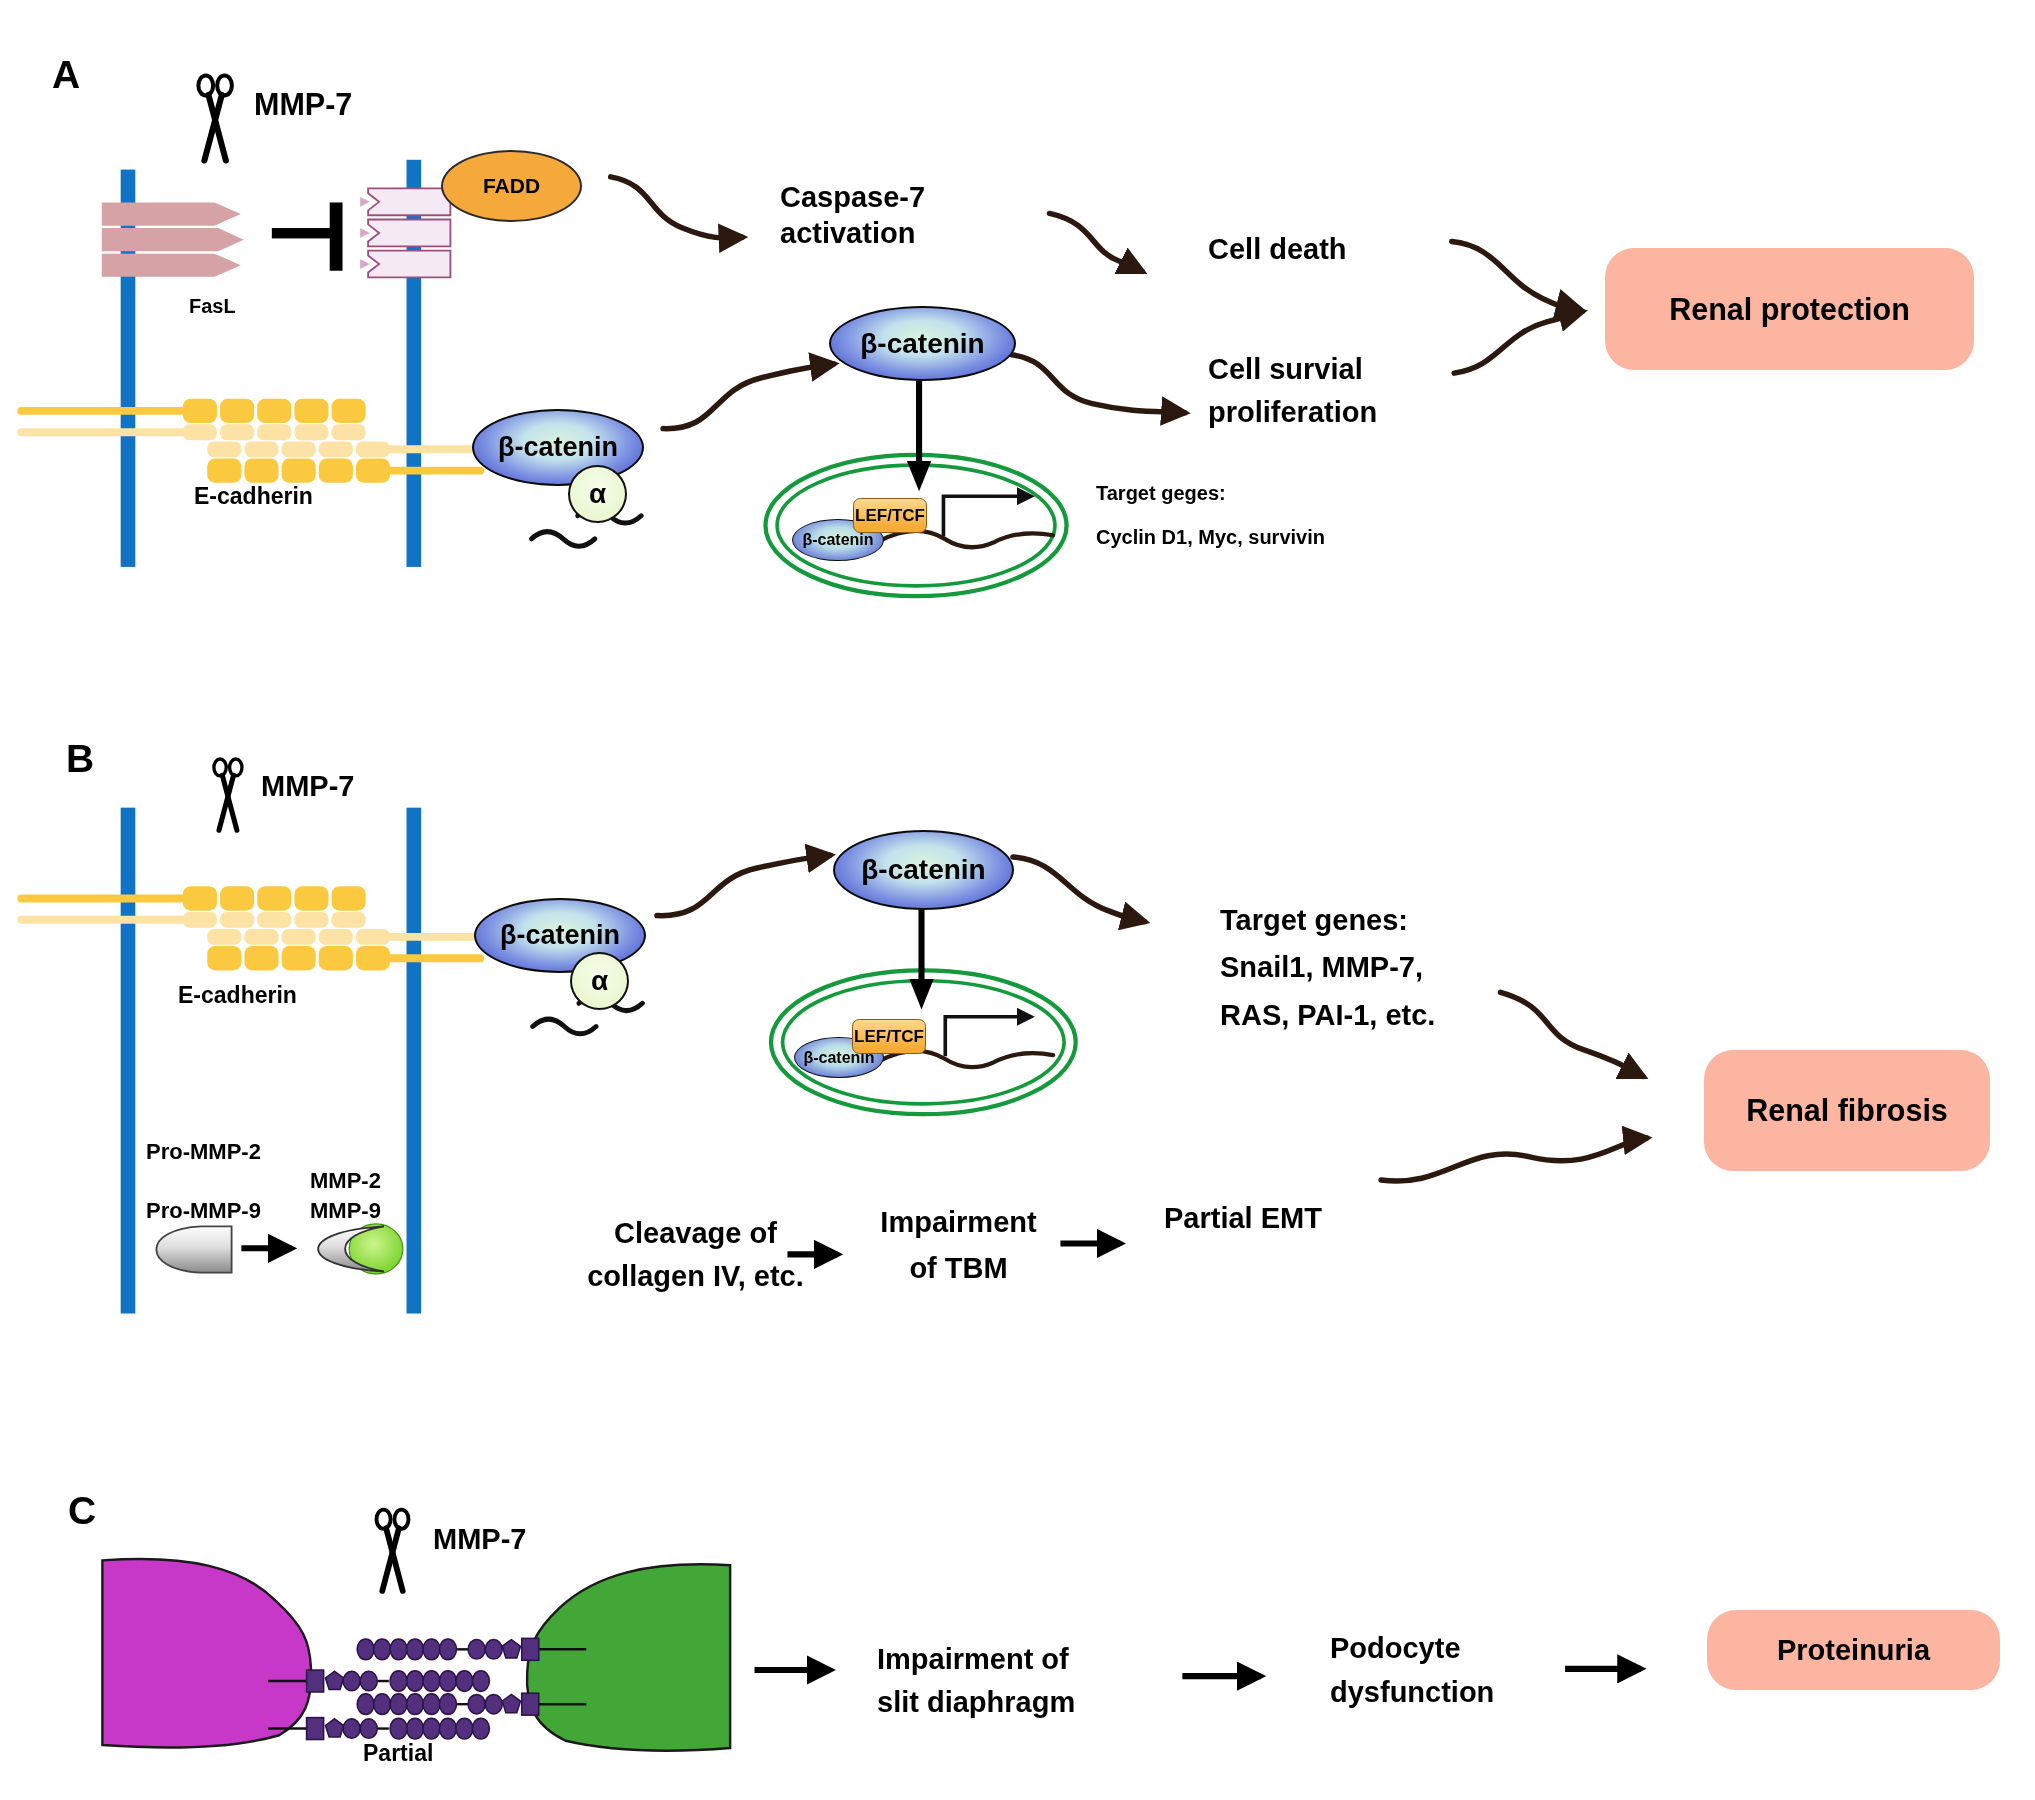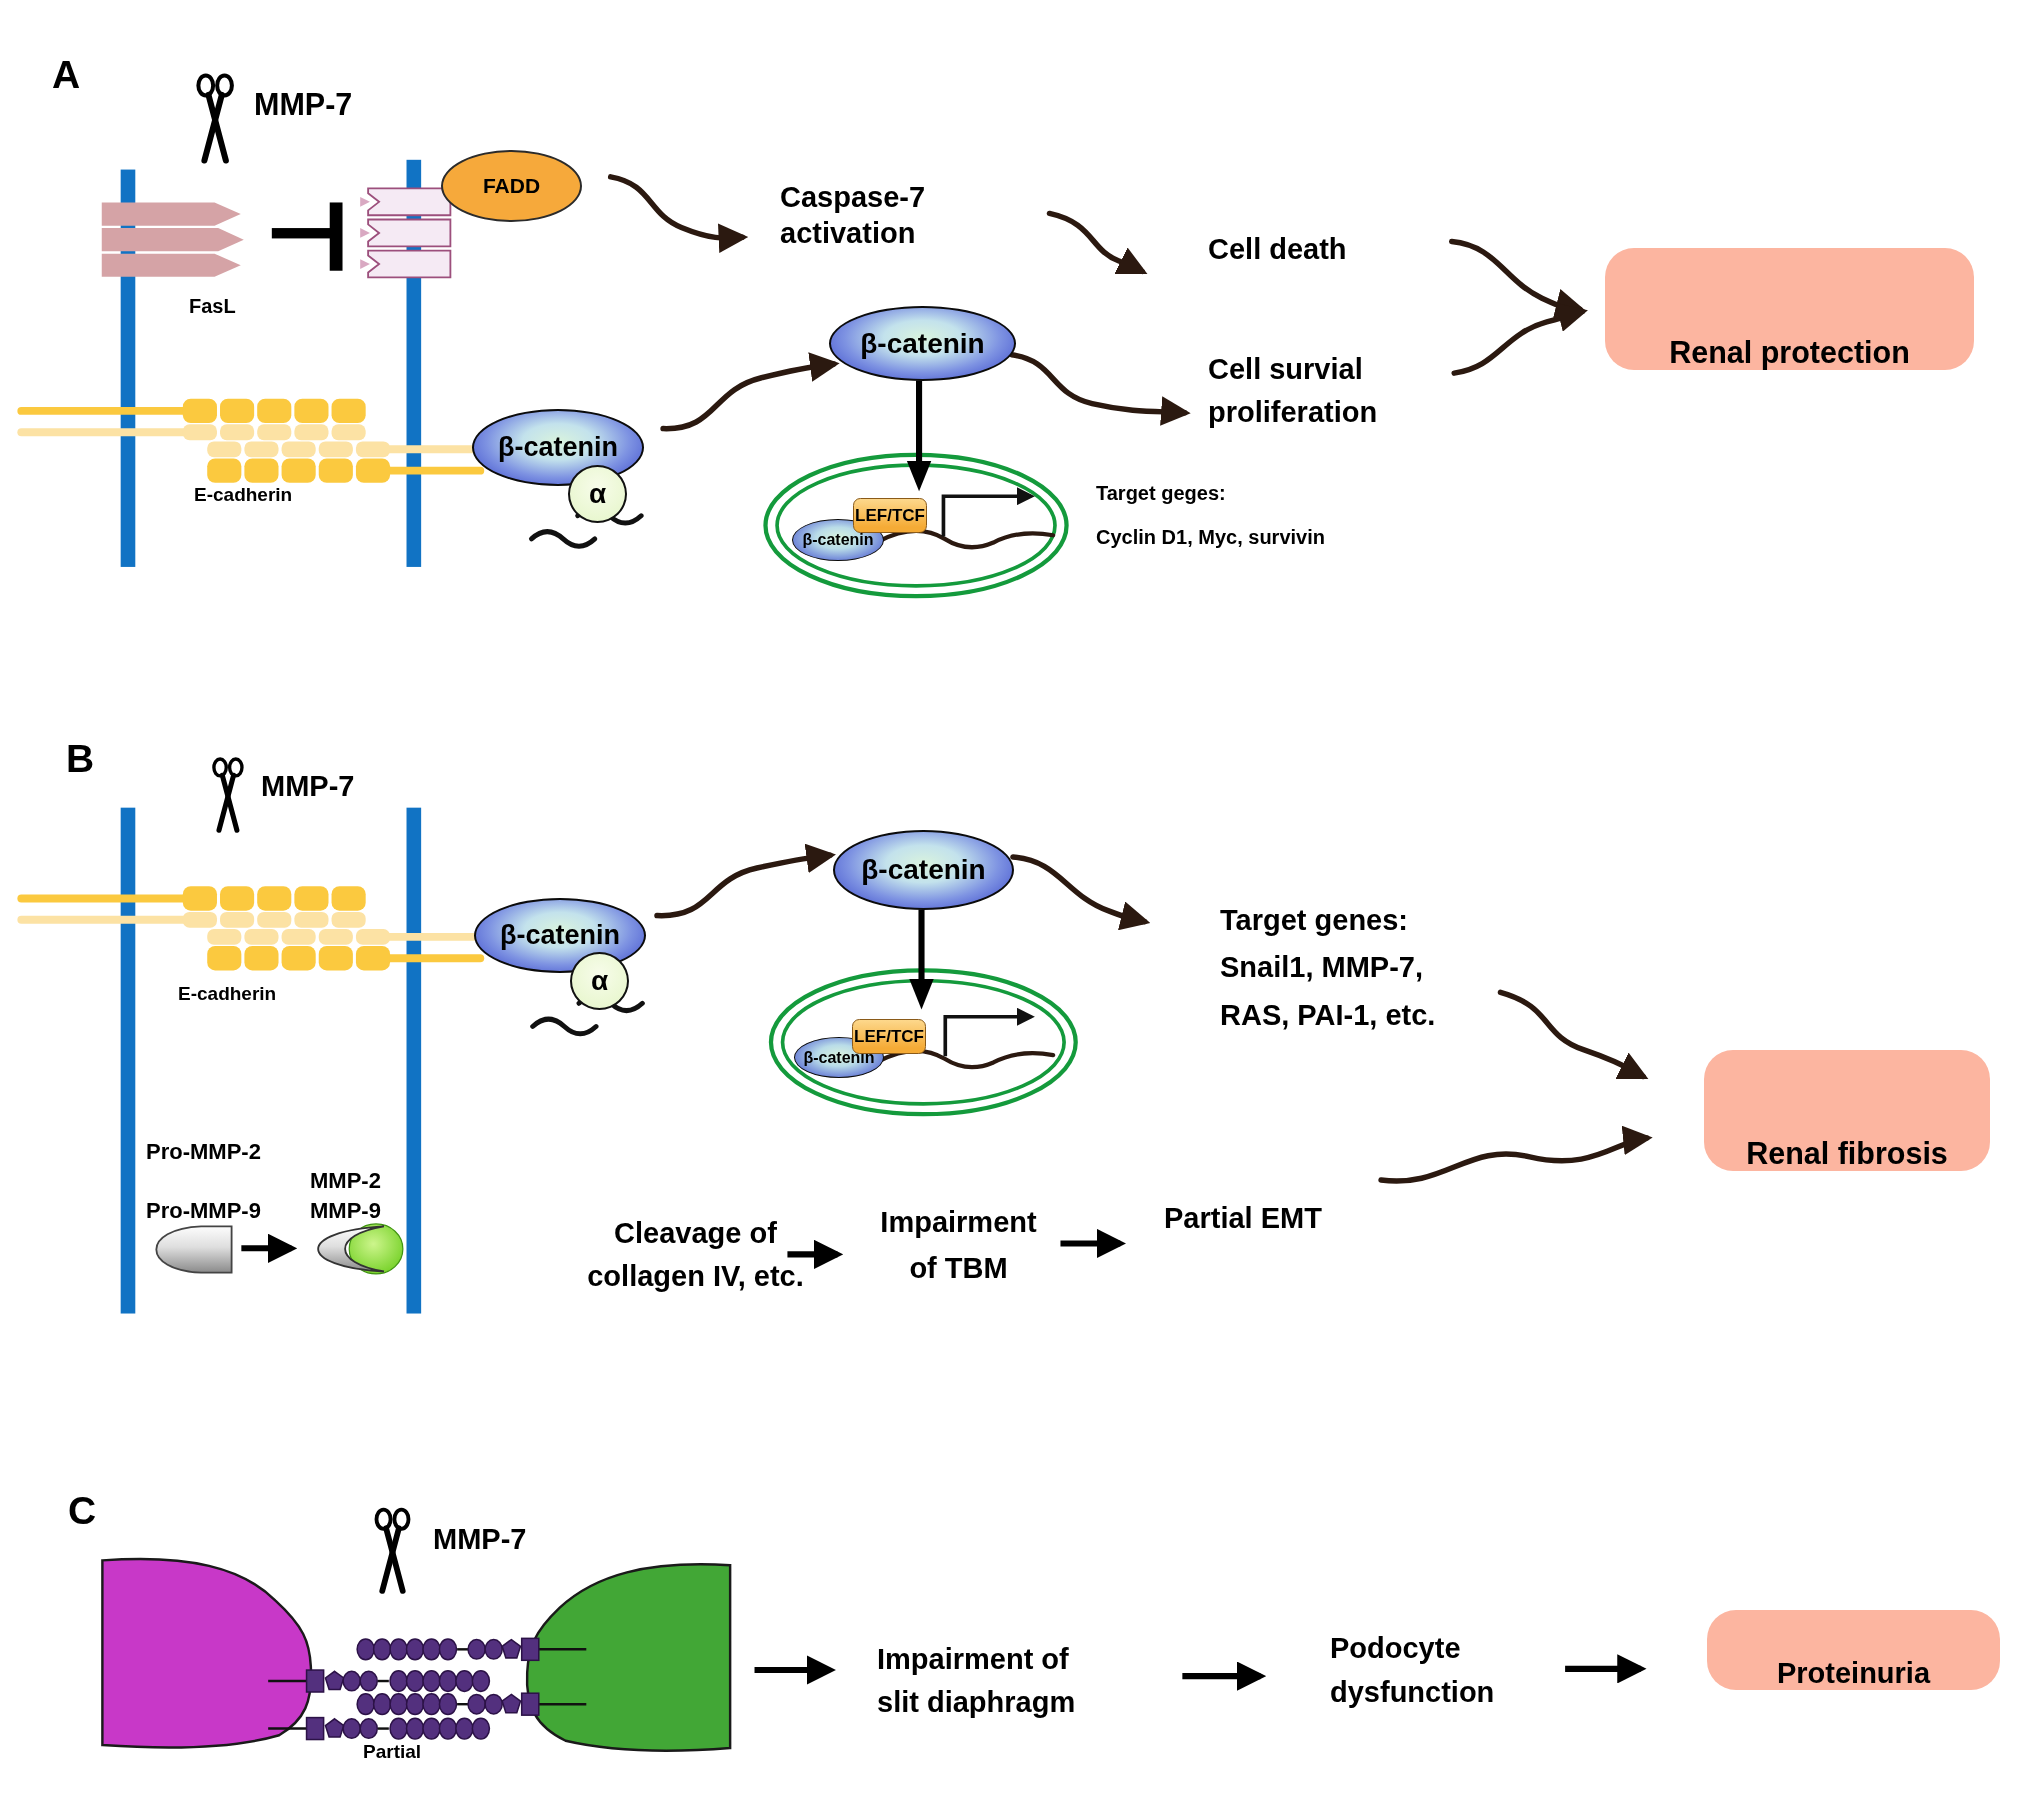--- a/index.html
+++ b/index.html
@@ -2,38 +2,38 @@
 <html style="--membrane_blue: #1173c4; --fasl_pink: #d5a3a6; --receptor_fill: #f5eaf4; --receptor_border: #9c4f7c; --receptor_chevron: #d9a9c2; --fadd_orange: #f6a93b; --catenin_blue: #4a5ad0; --catenin_core: #d9f3dd; --alpha_green: #e9f7d0; --ecadherin_gold: #fbc93f; --ecadherin_pale: #fce2a4; --nucleus_green: #149a3c; --leftcf_orange: #f5ab36; --outcome_pink: #fcb5a0; --arrow_brown: #2b1910; --mmp_green: #67cb17; --podocyte_magenta: #c838c8; --podocyte_green: #42a736; --nephrin_purple: #53307e; --black: #000000;font-size:9.8px"><head>
 <meta charset="utf-8">
 <style>
   html,body{margin:0;padding:0;background:#fff;}
   .stage{position:relative;width:2035px;height:1800px;background:#ffffff;overflow:hidden;
          font-family:"Liberation Sans",sans-serif;font-weight:bold;color:#000;}
   .layer{position:absolute;left:0;top:0;}
   .txt{position:absolute;white-space:nowrap;line-height:1;color:#000;}
   .panel-letter{font-size:39px;}
   .enzyme{font-size:30.5px;}
-  .lbl44{font-size:19px;}
+  .lbl44{font-size:23px;}
   .lbl46{font-size:20px;}
   .lbl47{font-size:29px;}
   .lbl48{font-size:29px;}
   .lbl36{font-size:22px;}
   .ctr{text-align:center;}
   .ell{position:absolute;display:flex;align-items:center;justify-content:center;border-radius:50%;}
   .betacat{background:radial-gradient(ellipse at 50% 42%, var(--catenin_core) 0%, #c3e2ec 30%, #7e93e2 60%, var(--catenin_blue) 86%);
            border:2.4px solid #0b0b0b;font-size:27px;}
   .betacat-sm{background:radial-gradient(ellipse at 50% 45%, var(--catenin_core) 0%, #b9dce8 35%, var(--catenin_blue) 90%);
            border:1.8px solid #0b0b0b;font-size:16px;}
   .alpha{background:radial-gradient(circle at 50% 38%, #f7fcea 0%, var(--alpha_green) 75%);
          border:2.1px solid #111;font-size:28px;}
   .fadd{background:var(--fadd_orange);border:2.4px solid #2b2b2b;font-size:21px;}
   .leftcf{position:absolute;display:flex;align-items:center;justify-content:center;border-radius:7.3px;
           background:linear-gradient(180deg,#fdd88c 0%,var(--leftcf_orange) 85%);
           border:1.8px solid #8a5a18;font-size:17px;}
-  .obox{position:absolute;display:flex;align-items:flex-end;justify-content:center;border-radius:29px;
+  .obox{position:absolute;display:flex;align-items:center;justify-content:center;border-radius:29px;
         background:var(--outcome_pink);font-size:30.5px;}
 </style>
 </head>
 <body>
 
 <div class="stage">
 
   <svg class="layer" width="2035" height="1800" viewBox="0 0 3339 2953">
     <defs>
       <marker id="mDark" viewBox="0 0 10 10" refX="8" refY="5" markerWidth="5.4" markerHeight="5.4" orient="auto">

